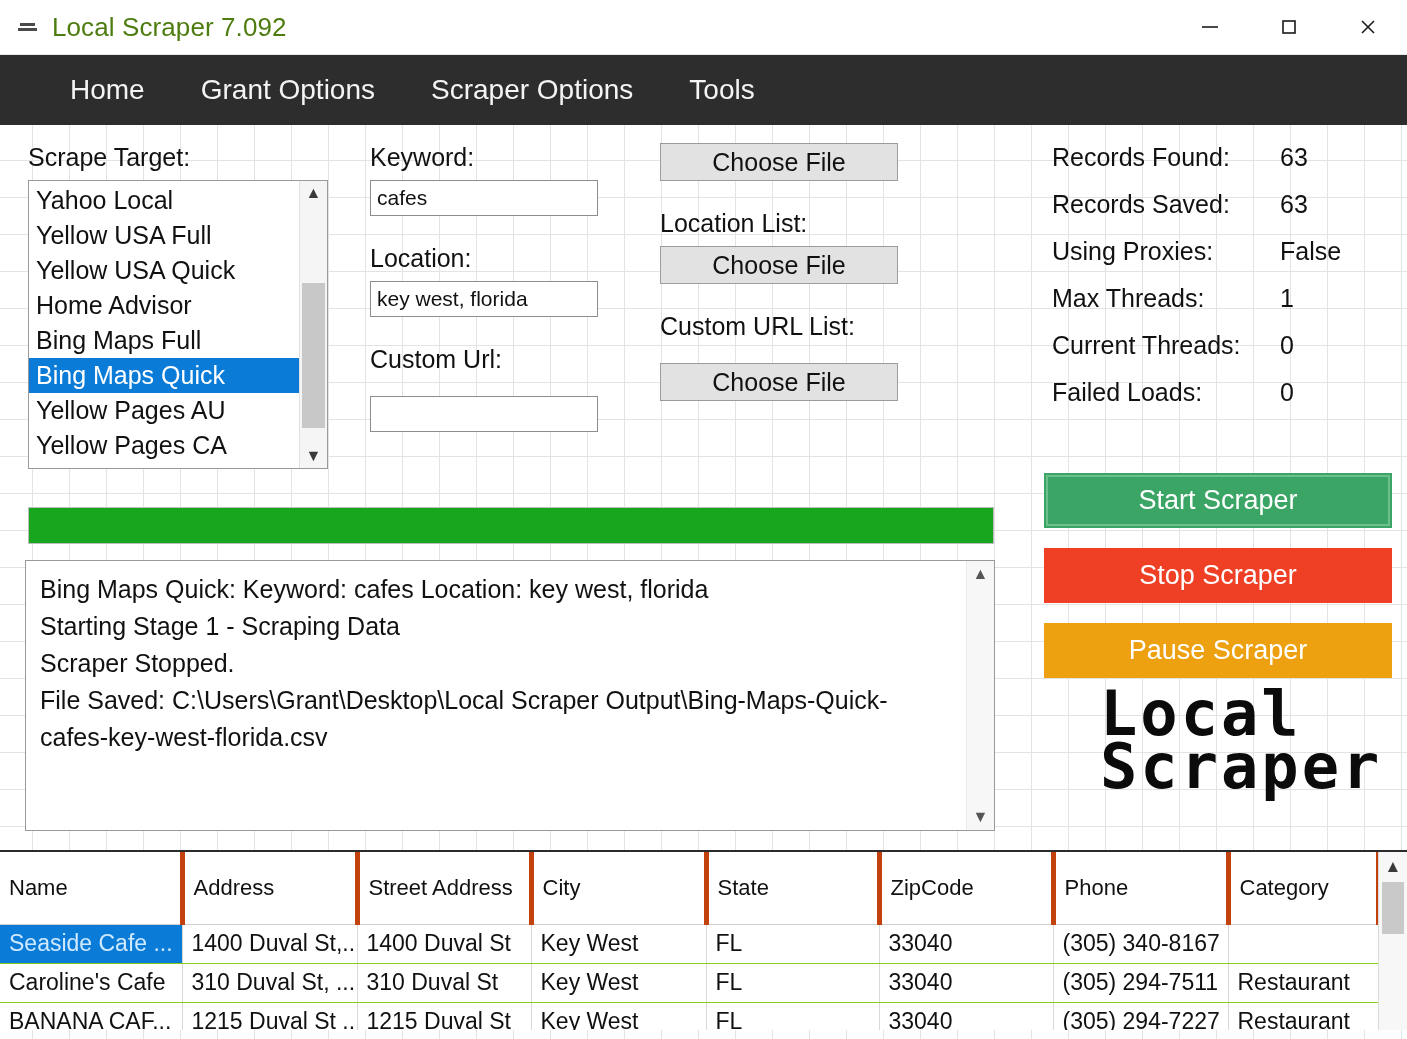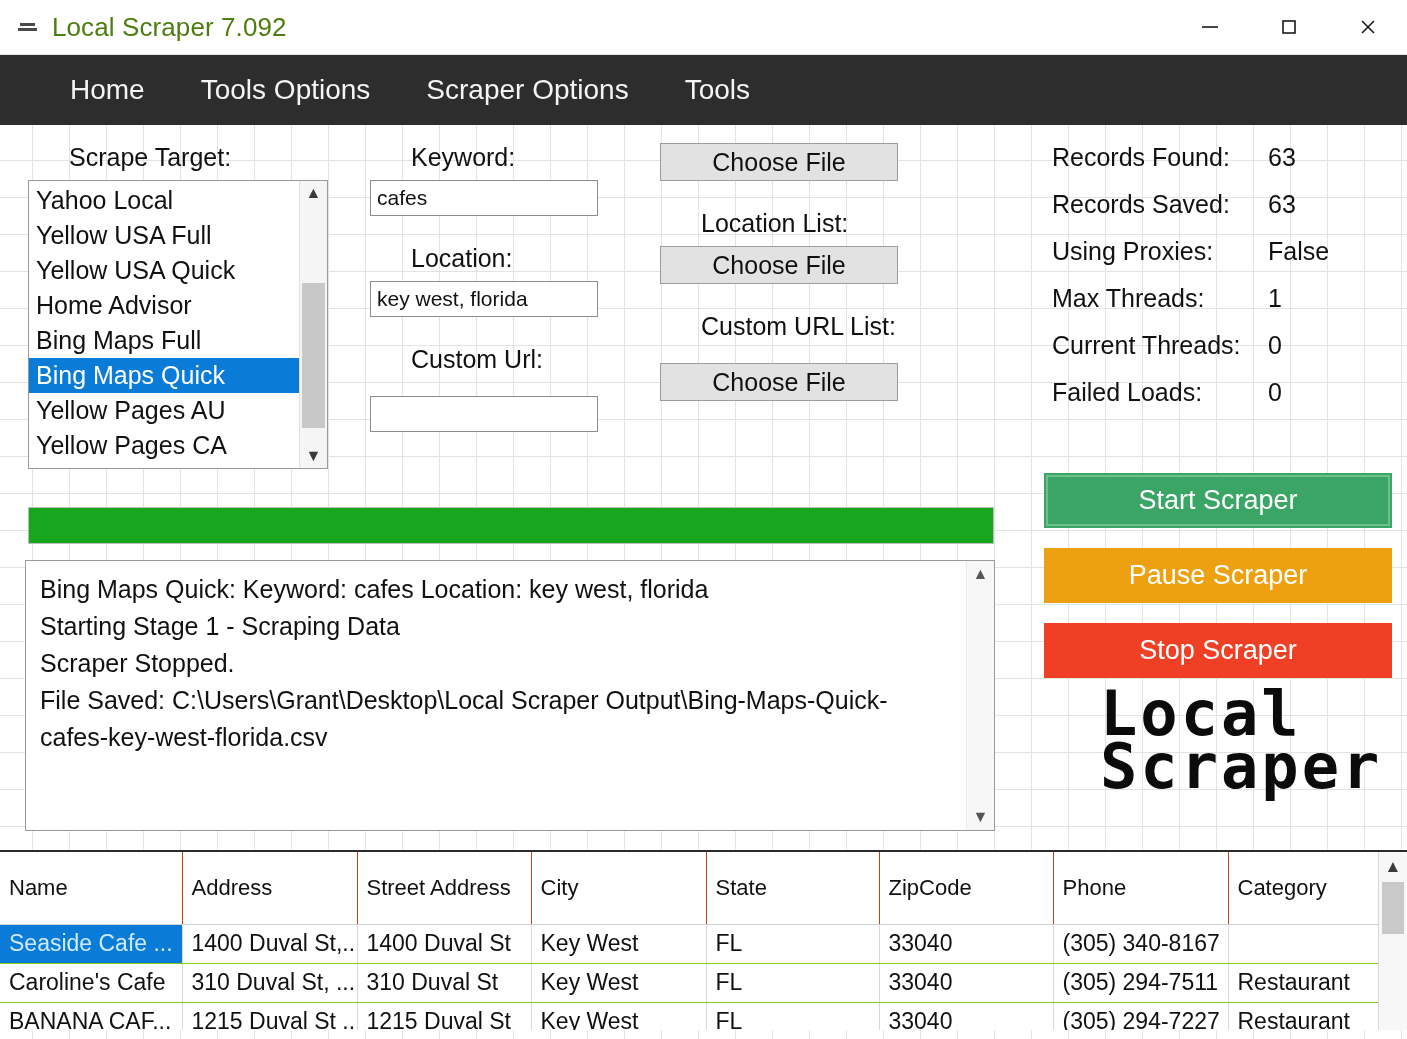--- a/index.html
+++ b/index.html
@@ -97,21 +97,20 @@
     background-size: 37px 37px;
     background-position: -5px -2px;
     overflow: hidden;
   }
 
   
   .lbl {
     font-size: 25px;
     color: #111;
     white-space: nowrap;
-    margin-left: 41px;
   }
 
   
   .panel-target {
     position: absolute;
     left: 28px;
     top: 18px;
     width: 300px;
   }
   .panel-target .lbl { margin-bottom: 8px; }
@@ -201,21 +200,21 @@
   .stat-row {
     display: flex;
     align-items: baseline;
     height: 47px;
   }
   .stat-label { font-size: 25px; color: #111; white-space: nowrap; }
   .stat-value {
     font-size: 25px;
     color: #111;
     position: absolute;
-    left: 216px;
+    left: 228px;
   }
   .stat-row { position: relative; }
 
   
   .progress-outer {
     position: absolute;
     left: 28px;
     top: 382px;
     width: 966px;
     height: 37px;
@@ -325,21 +324,21 @@
     width: 1378px;
   }
   table.dg th {
     font-weight: normal;
     font-size: 22px;
     color: #111;
     text-align: left;
     padding: 8px 9px;
     height: 72px;
     vertical-align: middle;
-    border-right: 1px solid #c2410c;
+    border-right: 5px solid #c2410c;
     border-bottom: 1px solid #cfcfcf;
     background: #ffffff;
     white-space: normal;
     line-height: 26px;
   }
   table.dg td {
     font-size: 23px;
     color: #111;
     padding: 4px 9px;
     height: 39px;
@@ -397,21 +396,21 @@
         <svg width="24" height="24" viewBox="0 0 24 24">
             <line x1="6" y1="6" x2="18" y2="18" stroke="#1a1a1a" stroke-width="1.6"></line>
             <line x1="18" y1="6" x2="6" y2="18" stroke="#1a1a1a" stroke-width="1.6"></line>
           </svg>
       </div>
     </div>
   </div>
 
   <div class="menubar">
     <div class="menu-item">Home</div>
-    <div class="menu-item">Tools Options</div>
+    <div class="menu-item">Grant Options</div>
     <div class="menu-item">Scraper Options</div>
     <div class="menu-item">Tools</div>
   </div>
 
   <div class="body-area">
 
     <div class="panel-target">
       <div class="lbl">Scrape Target:</div>
       <div class="listbox">
         <div class="list-items">
@@ -502,22 +501,22 @@
 Scraper Stopped.
 File Saved: C:\Users\Grant\Desktop\Local Scraper Output\Bing-Maps-Quick-cafes-key-west-florida.csv</div>
       <div class="log-scroll">
         <div class="arrow">▲</div>
         <div class="arrow">▼</div>
       </div>
     </div>
 
     <div class="actions">
       <div class="act-btn start">Start Scraper</div>
+      <div class="act-btn stop" style="background: rgb(239, 64, 38);">Stop Scraper</div>
       <div class="act-btn pause" style="background: rgb(237, 161, 16);">Pause Scraper</div>
-      <div class="act-btn stop" style="background: rgb(239, 64, 38);">Stop Scraper</div>
     </div>
 
     <div class="logo">
       <div class="logo-line logo-l1">Local</div>
       <div class="logo-line logo-l2">Scraper</div>
     </div>
 
     <div class="datagrid">
       <div class="dg-main">
         <table class="dg">

